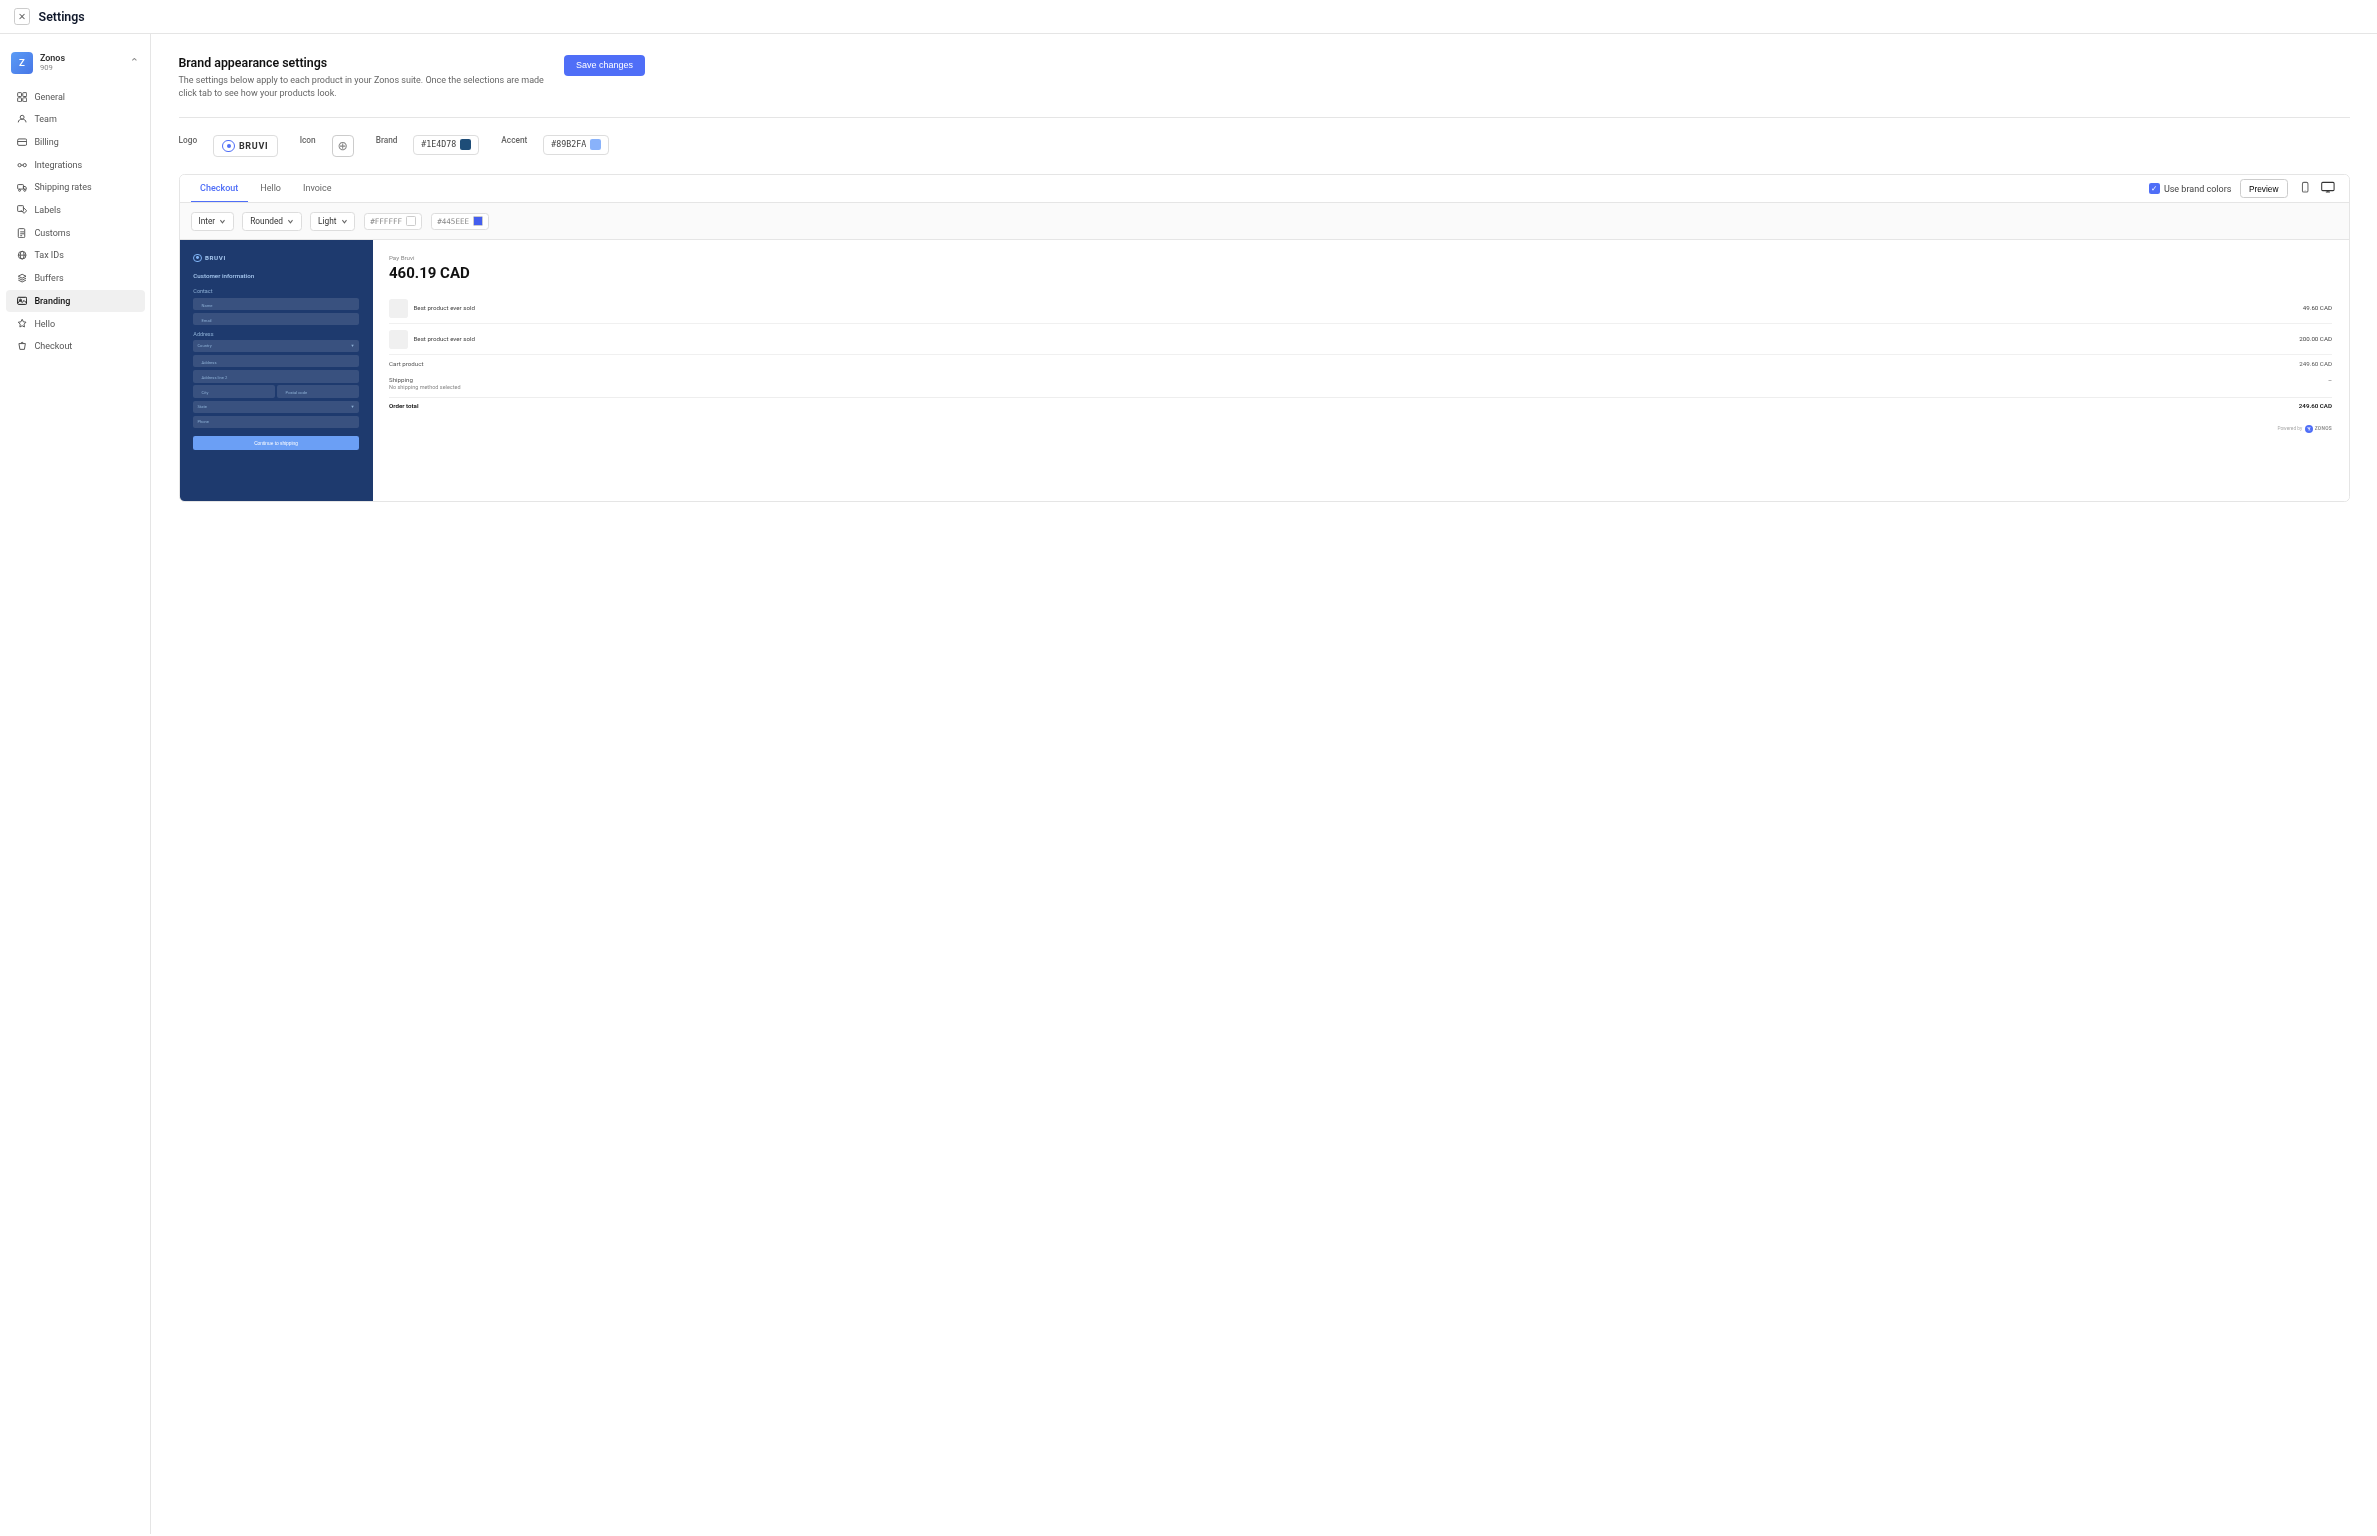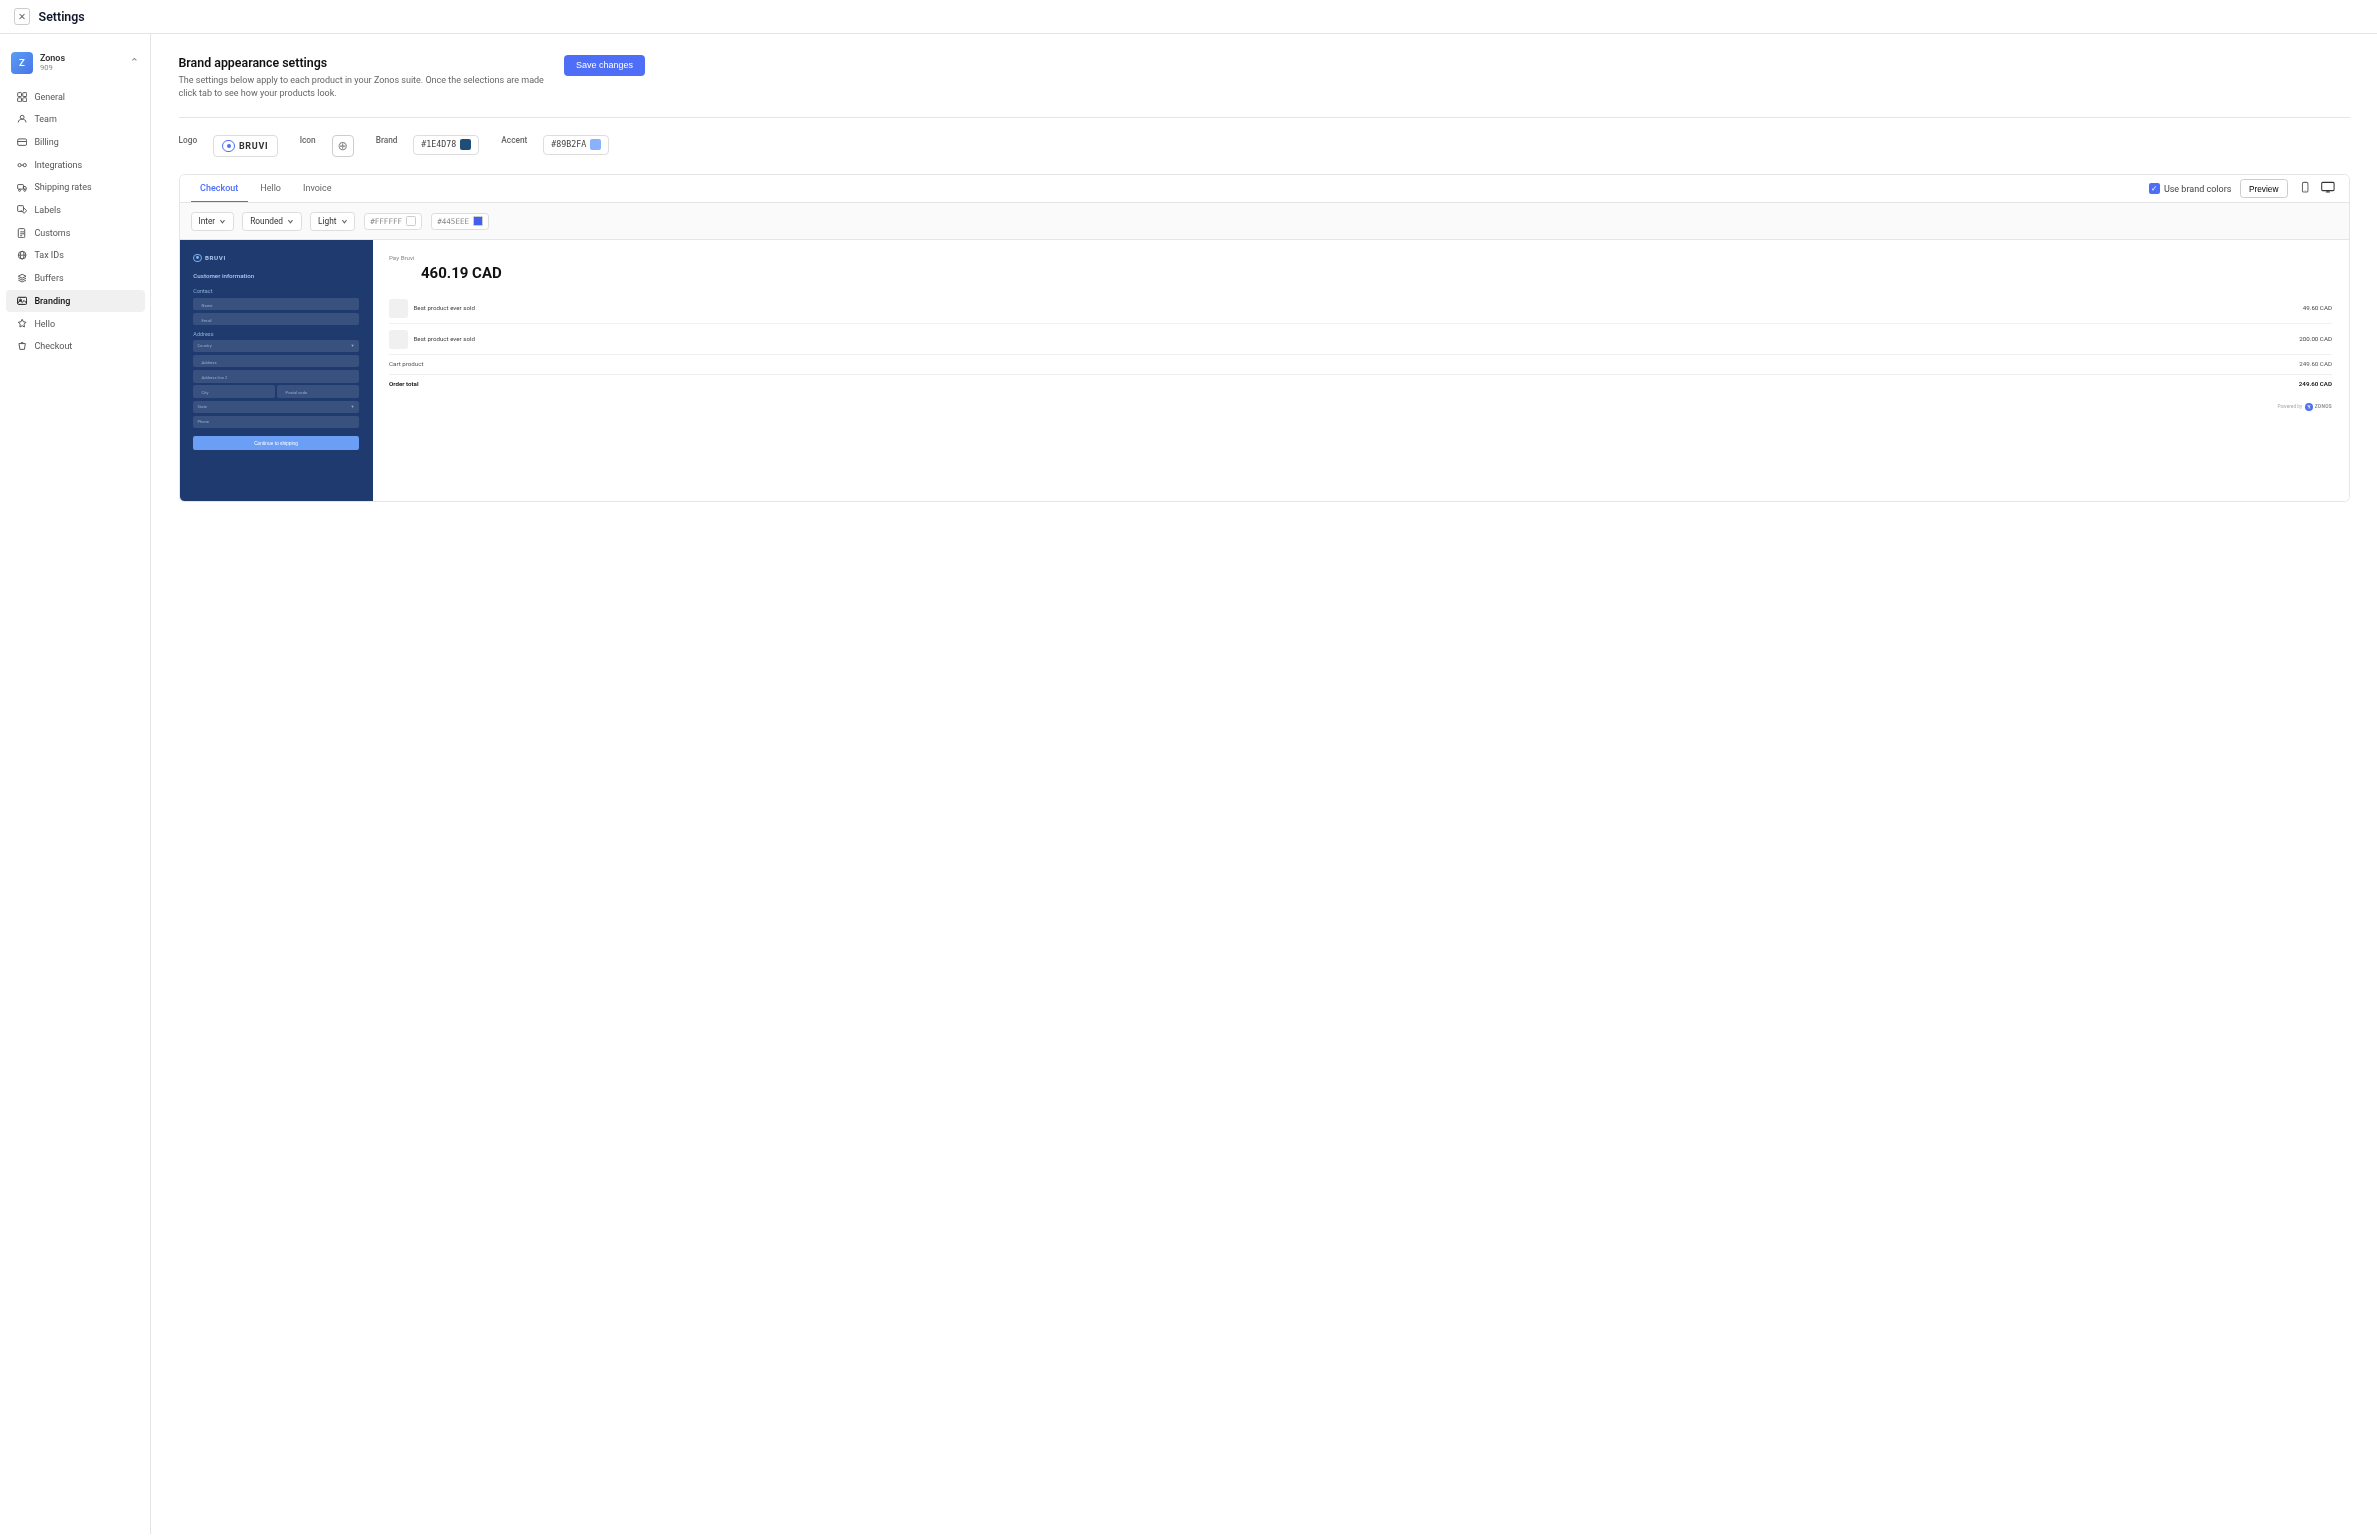--- a/index.html
+++ b/index.html
@@ -400,21 +400,21 @@
       cursor: pointer;
       margin-top: 5.5px;
       font-weight: 500;
     }
     .order-summary {
       flex: 1;
       background: #fff;
       padding: 13.8px 16.5px;
     }
     .pay-brand-label { font-size: 6.2px; color: #888; margin-bottom: 2.8px; }
-    .order-amount { font-size: 15px; font-weight: 700; color: #111; margin-bottom: 11px; margin-left: 32px; }
+    .order-amount { font-size: 15px; font-weight: 700; color: #111; margin-bottom: 11px; }
     .order-item {
       display: flex;
       align-items: center;
       justify-content: space-between;
       padding: 5.5px 0;
       border-bottom: 0.7px solid #f0f0f0;
     }
     .item-left { display: flex; align-items: center; gap: 5.5px; }
     .item-thumb {
       width: 19px;
@@ -783,20 +783,27 @@
                 <div class="item-thumb"></div>
                 <span class="item-name">Best product ever sold</span>
               </div>
               <span class="item-price">200.00 CAD</span>
             </div>
 
             <div class="order-line">
               <span>Cart product</span>
               <span>249.60 CAD</span>
             </div>
+            <div class="order-line">
+              <div>
+                <div>Shipping</div>
+                <div class="shipping-sub">No shipping method selected</div>
+              </div>
+              <span>–</span>
+            </div>
             <div class="order-line total">
               <span>Order total</span>
               <span>249.60 CAD</span>
             </div>
 
             <div class="powered-by">
               <span class="powered-text">Powered by</span>
               <div class="zonos-logo-small">
                 <div class="zonos-icon-sm">
                   <svg width="5.5" height="5.5" viewBox="0 0 8 8" fill="white">

